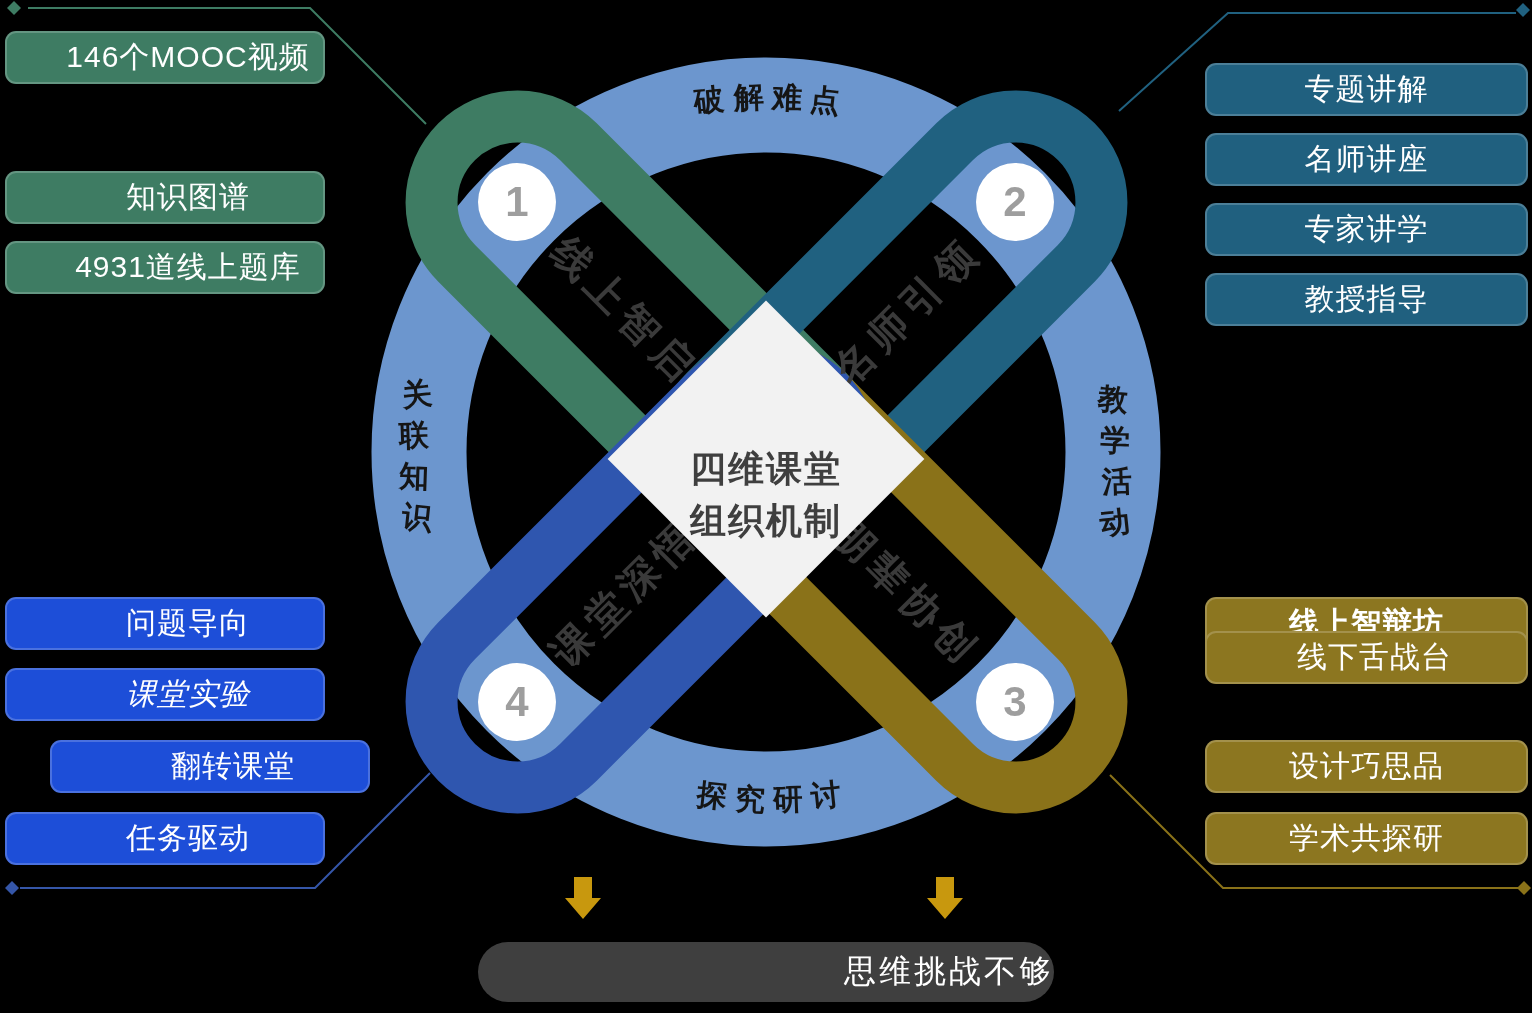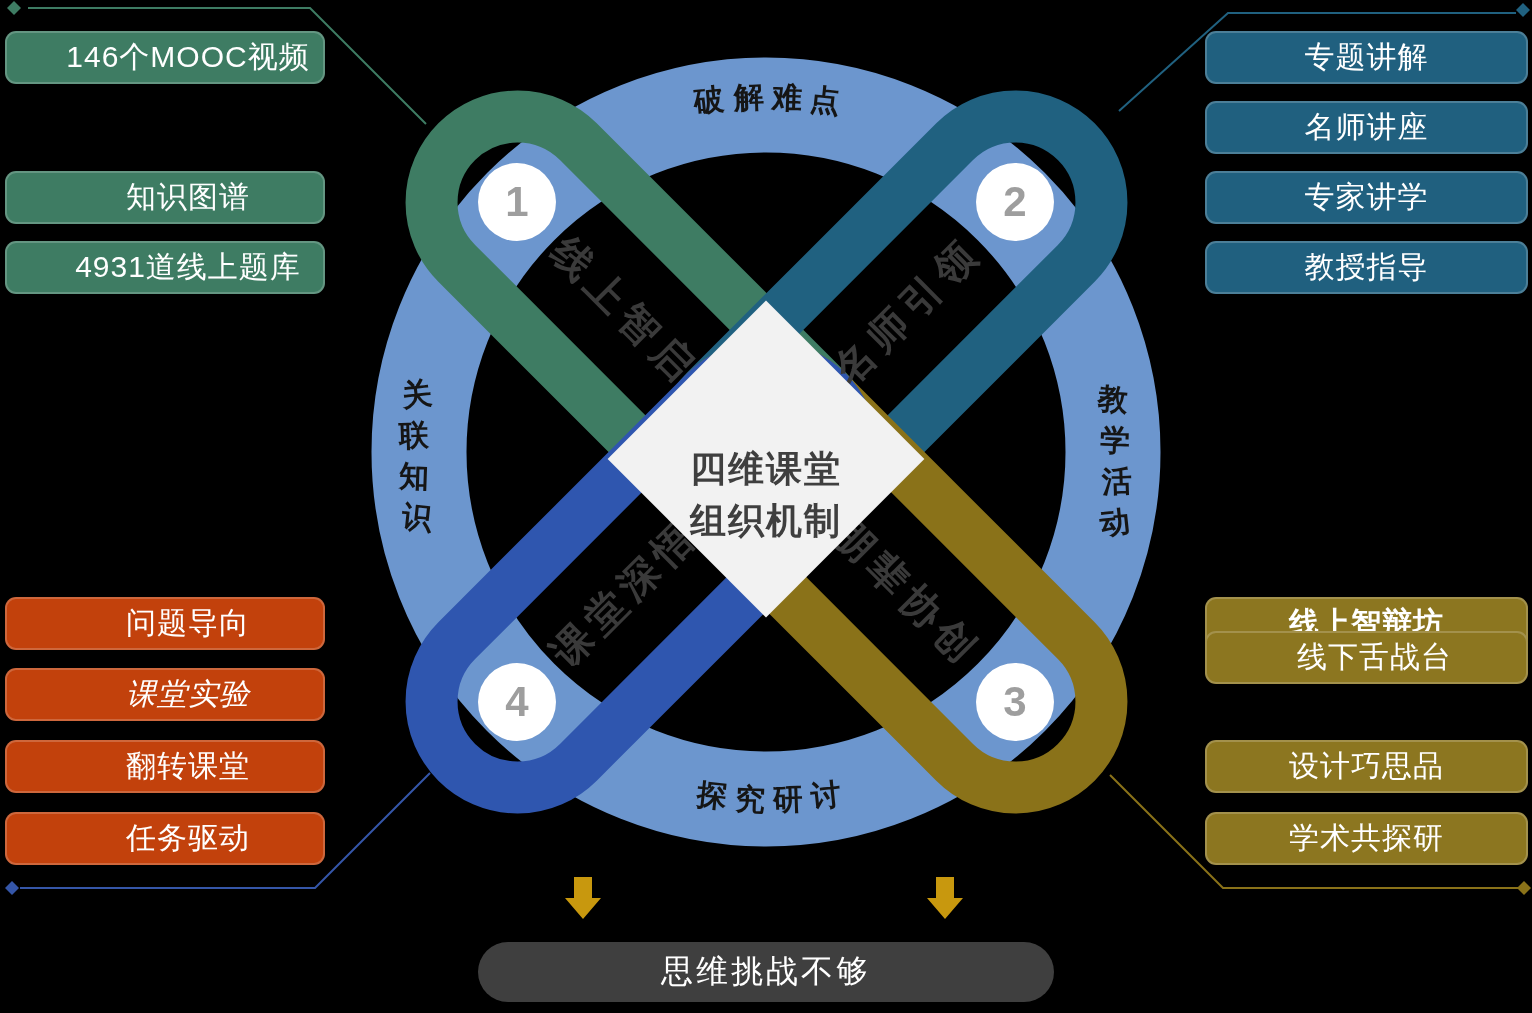--- a/index.html
+++ b/index.html
@@ -7,22 +7,22 @@
          font-family:"Liberation Sans", sans-serif;}
   .stage *{box-sizing:border-box;}
 
   
   .sbox{position:absolute;height:53px;border-radius:11px;display:flex;align-items:center;
         justify-content:center;color:#fff;font-size:30px;letter-spacing:1px;
         border:2px solid rgba(255,255,255,.20);}
   .sbox.left{left:5px;width:320px;padding-left:46px;}
   .sbox.right{left:1205px;width:323px;}
   .c-green{background:#3E7C63;}
-  .c-teal{background:#20607F;}
-  .c-blue{background:#c2410c;}
+  .c-teal{background:#20607F;margin-top:32px;}
+  .c-blue{background:#1d4ed8;}
   .c-gold{background:#8C7620;}
 
   
   .arm{position:absolute;width:576px;height:224px;border-radius:112px;}
   .arm1{left:354px;top:215px;border:52px solid #3E7C63;transform:rotate(45deg);}
   .arm2{left:603px;top:215px;border:52px solid #206180;transform:rotate(-45deg);}
   .arm3{left:603px;top:465px;border:52px solid #8A7219;transform:rotate(45deg);}
   .arm4{left:354px;top:465px;border:52px solid #2F56AF;transform:rotate(-45deg);}
 
   
@@ -41,21 +41,21 @@
   
   .diamond{position:absolute;left:654px;top:347px;width:224px;height:224px;
            background:#F2F2F2;transform:rotate(45deg);}
   .center-text{position:absolute;left:606px;top:399px;width:320px;text-align:center;
                font-size:36px;font-weight:bold;color:#3F3F3F;line-height:52px;letter-spacing:2px;margin-top:44px;}
 
   
   .arrow-down{position:absolute;width:36px;height:42px;background:#C8980E;
               clip-path:polygon(25% 0,75% 0,75% 50%,100% 50%,50% 100%,0 50%,25% 50%);}
   .pill{position:absolute;left:478px;top:942px;width:576px;height:60px;border-radius:30px;
-        background:#3F3F3F;display:flex;align-items:center;justify-content:center;
+        background:#3F3F3F;display:flex;align-items:center;justify-content:flex-end;
         color:#fff;font-size:32px;letter-spacing:3px;}
 
   .bg-svg{position:absolute;left:0;top:0;}
 </style>
 </head>
 <body>
 
 <div class="stage">
 
   <svg class="bg-svg" width="1532" height="1013" viewBox="0 0 1532 1013">
@@ -159,21 +159,21 @@
   <div class="sbox right c-gold" style="top:812px;">
       <span>学术共探研</span>
     </div>
 
   <div class="sbox left c-blue" style="top:597px;">
       <span>问题导向</span>
     </div>
   <div class="sbox left c-blue" style="top:668px;font-style:italic;">
       <span>课堂实验</span>
     </div>
-  <div class="sbox left c-blue" style="top:740px;">
+  <div class="sbox left c-blue" style="top:740px;margin-left:45px;">
       <span>翻转课堂</span>
     </div>
   <div class="sbox left c-blue" style="top:812px;text-align:center;">
       <span>任务驱动</span>
     </div>
 
   <div class="arrow-down" style="left:565px;top:877px;"></div>
   <div class="arrow-down" style="left:927px;top:877px;"></div>
   <div class="pill">
     <span>思维挑战不够</span>

